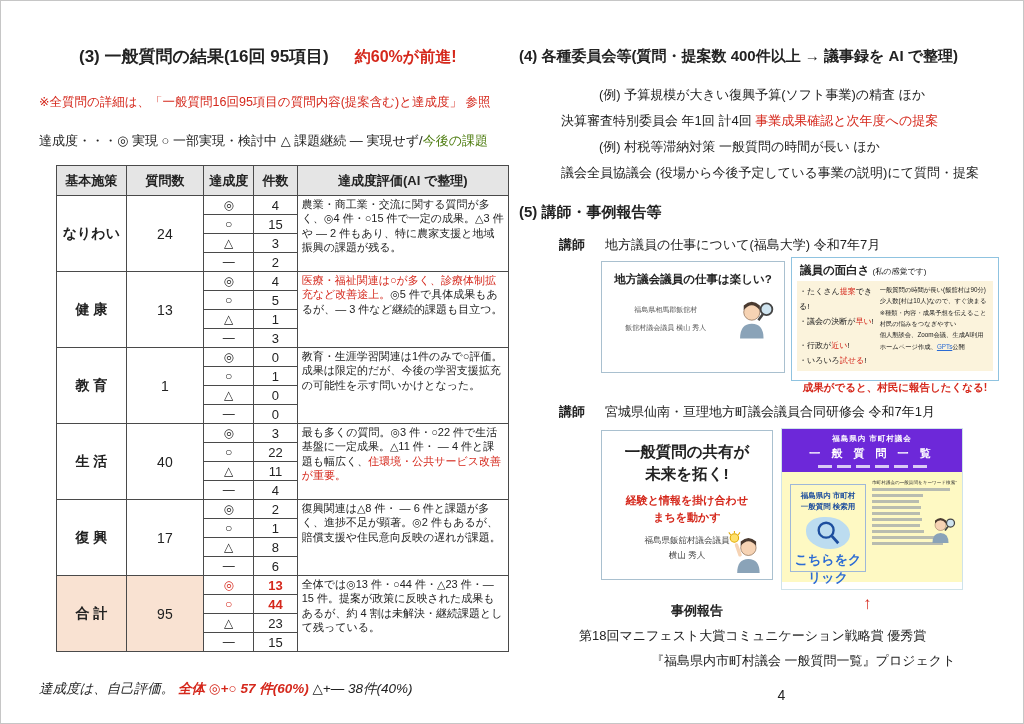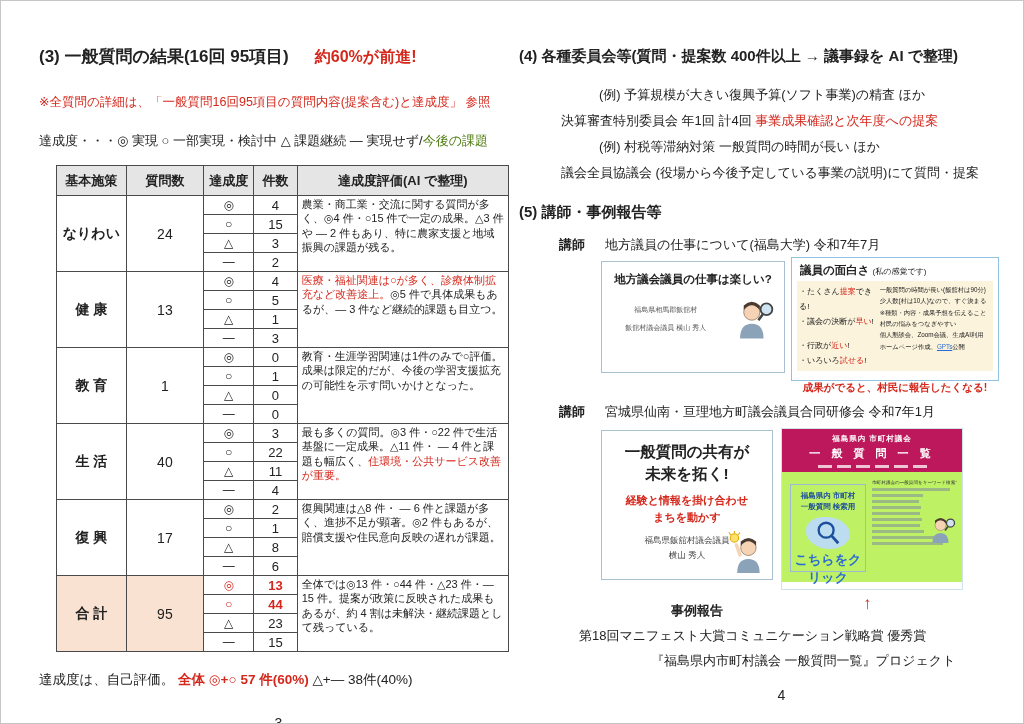--- a/index.html
+++ b/index.html
@@ -5,35 +5,35 @@
   html,body{margin:0;padding:0;}
   body{font-family:"Liberation Sans","DejaVu Sans",sans-serif;background:#e9e9e9;}
   .sheet{position:relative;width:1022px;height:722px;background:#ffffff;border:1px solid #c6c6c6;overflow:hidden;color:#222;}
   .sg-k{color:#222;}
   .sg-r{color:#d5281c;}
   .sg-b{color:#4d7c0f;}
   .sg-link{color:#2b6bd4;text-decoration:underline;}
 
   
   #pageL{position:absolute;left:38px;top:44px;width:470px;}
-  .titleRow{display:flex;align-items:baseline;font-weight:bold;font-size:17px;}
+  .titleRow{display:flex;align-items:baseline;font-weight:bold;font-size:17px;margin-left:40px;}
   .titleRow .hl{margin-left:26px;color:#d5281c;font-size:16px;}
   .noteL{margin-top:26px;color:#d5281c;font-size:12.5px;}
   .legendL{margin-top:21px;font-size:13px;}
   table.ach{border-collapse:collapse;margin-top:15px;margin-left:17px;}
   table.ach th,table.ach td{border:1px solid #4a4a4a;}
   table.ach th{background:#e5e5e5;font-size:13px;font-weight:bold;height:29px;padding:0 2px;}
   td.cat{width:68px;text-align:center;font-weight:bold;font-size:14px;}
   td.qn{width:76px;text-align:center;font-size:14px;}
   td.mk{width:50px;text-align:center;font-size:12px;height:18px;padding:0;line-height:1;}
   td.ct{width:43px;text-align:center;font-size:13px;padding:0;line-height:1;}
   td.ev{width:207px;font-size:11px;line-height:1.3;padding:1px 4px;vertical-align:top;text-align:left;}
   td.red{color:#d5281c;font-weight:bold;}
   td.total{background:#f9e2d2;}
-  .footerL{margin-top:19px;font-size:13.5px;}
+  .footerL{margin-top:28px;font-size:13.5px;font-style:italic;}
   .footerL .sg-r{font-weight:bold;}
   .pageNum{margin-top:26px;width:445px;margin-left:17px;text-align:center;font-size:14px;}
 
   
   #pageR{position:absolute;left:518px;top:46px;width:496px;}
   .titleR{font-weight:bold;font-size:15px;}
   .committees{margin-top:16px;}
   .cl{font-size:13px;line-height:26px;white-space:nowrap;}
   .ind1{margin-left:42px;}
   .ind2{margin-left:80px;}
@@ -62,26 +62,26 @@
 
   
   #slide3{left:82px;top:2px;width:172px;height:150px;}
   #slide3 .big{font-size:15.5px;font-weight:bold;text-align:center;line-height:1.4;margin-top:10px;}
   #slide3 .red{color:#d5281c;font-weight:bold;font-size:11px;text-align:center;line-height:1.5;margin-top:8px;}
   #slide3 .cr{font-size:8.5px;text-align:center;line-height:1.7;margin-top:8px;color:#444;}
   #slide3 svg{position:absolute;right:4px;bottom:6px;}
 
   
   #site{left:262px;top:0;width:182px;height:162px;border:1px solid #cfe3ea;}
-  #site .hdr{background:#be185d;color:#fff;text-align:center;padding:5px 0 4px;}
+  #site .hdr{background:#6d28d9;color:#fff;text-align:center;padding:5px 0 4px;}
   #site .h1{font-size:7.5px;font-weight:bold;letter-spacing:1px;}
   #site .h2{font-size:11px;font-weight:bold;letter-spacing:4px;margin-top:2px;}
   #site .nav{display:flex;justify-content:center;gap:5px;margin-top:4px;}
   #site .nav i{display:block;width:14px;height:3px;background:rgba(255,255,255,.75);}
-  #site .bd{position:relative;height:110px;background:#bef264;}
+  #site .bd{position:relative;height:110px;background:#fef9c3;}
   #site .box{position:absolute;left:8px;top:12px;width:74px;height:86px;border:1px solid #9fb8d8;text-align:center;}
   #site .box .b1{color:#1d4e9e;font-weight:bold;font-size:7.5px;line-height:1.5;margin-top:5px;}
   #site .map{position:relative;width:44px;height:32px;margin:4px auto 2px;background:#bcdcf0;border-radius:40% 55% 45% 55%;}
   #site .map svg{position:absolute;left:8px;top:2px;}
   #site .click{color:#2b6bd4;font-weight:bold;font-size:13px;margin-top:1px;}
   #site .list{position:absolute;left:90px;top:8px;right:5px;}
   #site .list .hl{font-size:4.6px;color:#333;white-space:nowrap;overflow:hidden;}
   #site .bar{height:2.6px;background:#7e8aa0;opacity:.55;margin-top:3.4px;}
   #site .list svg{position:absolute;right:0;top:34px;}
 

